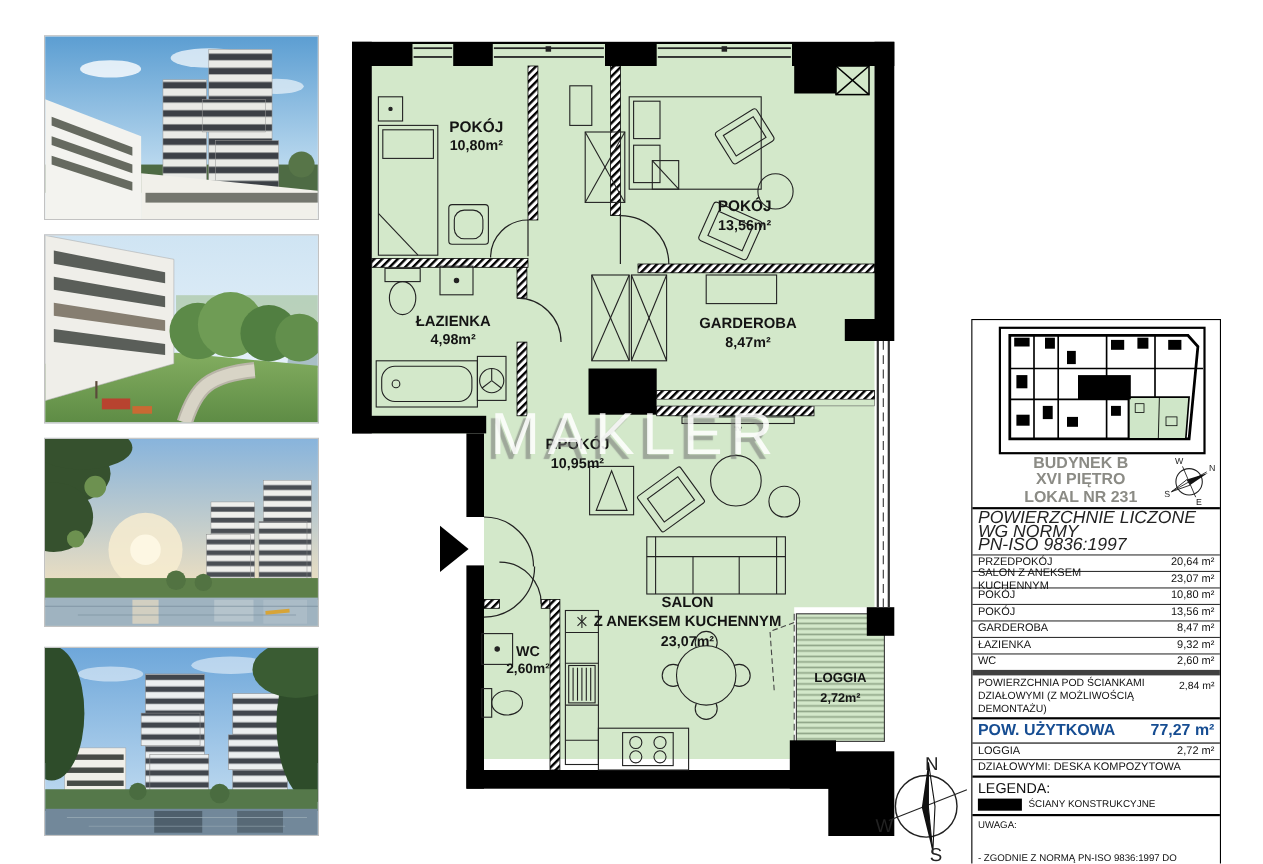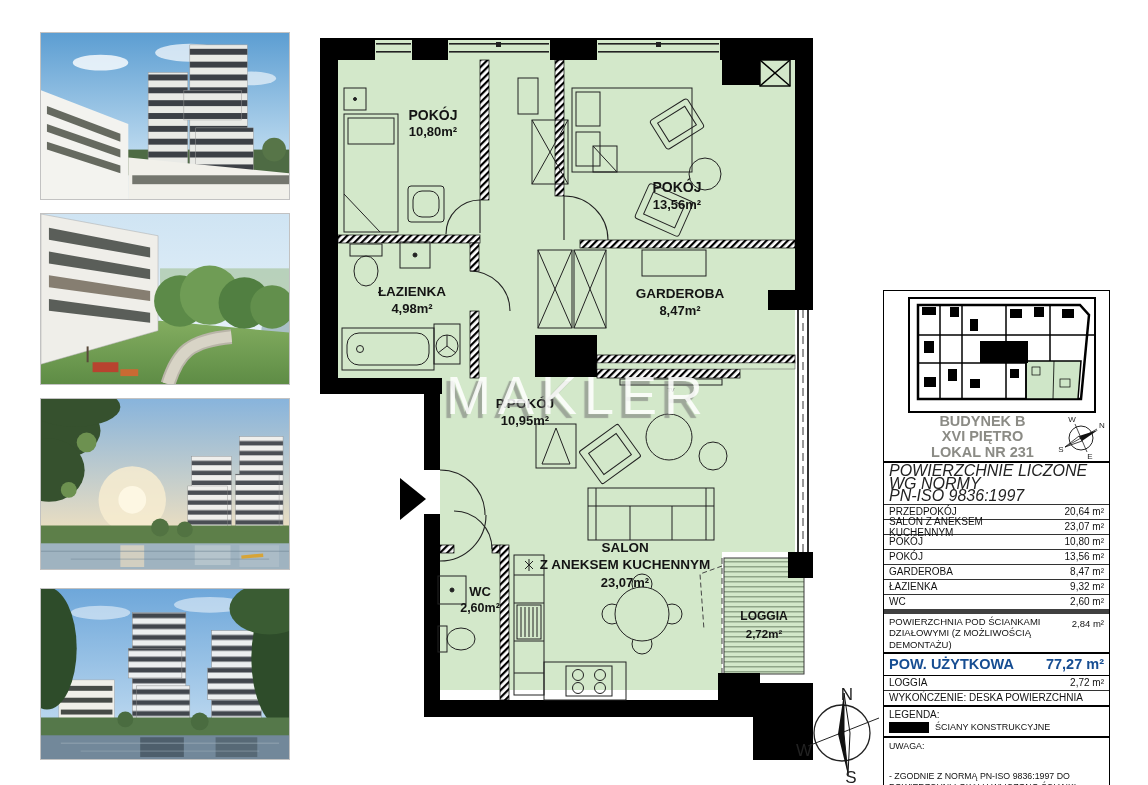--- a/index.html
+++ b/index.html
@@ -34,21 +34,21 @@
   .t-row{display:flex;justify-content:space-between;align-items:center;padding:0 5px;border-top:1px solid #333;
     height:14px;font-size:10px;color:#111;gap:24px;}
   .t-row .val{white-space:nowrap;}
   .t-part{display:flex;border-top:5px solid #404040;padding:2px 5px 1px;font-size:9.5px;line-height:11.8px;color:#111;}
   .t-part .lbl{width:152px;}
   .t-part .val{margin-left:auto;padding-top:2px;white-space:nowrap;}
   .t-total{display:flex;justify-content:space-between;align-items:center;border-top:2px solid #000;border-bottom:1px solid #000;
     height:21px;padding:0 5px;color:#164d92;font-weight:bold;font-size:14.5px;}
   .t-row.no-top{border-top:none;}
   .legend{border-top:2px solid #000;padding:2px 5px 3px;}
-  .legend-title{font-size:10px;color:#111;}
+  .legend-title{font-size:13px;color:#111;}
   .leg-item{display:flex;gap:6px;margin-top:2px;font-size:9px;line-height:10.5px;align-items:center;color:#111;}
   .sw-hatch{width:40px;height:14px;border:1px solid #000;box-sizing:border-box;flex:0 0 auto;
     background:repeating-linear-gradient(45deg,#ffffff 0 2px,#000000 2px 4px);}
   .sw-solid{width:40px;height:11px;background:#000;flex:0 0 auto;}
   .uwaga{border-top:2px solid #000;padding:3px 5px;font-size:8.8px;line-height:11.2px;color:#111;}
   .uwaga-title{margin-bottom:3px;}
   .uwaga .note{margin-top:19px;}
 
   text{font-family:"Liberation Sans",sans-serif;}
 </style>
@@ -529,21 +529,21 @@
     <span>POW. UŻYTKOWA</span>
     <span class="val">77,27 m²</span>
   </div>
 
   <div class="t-row no-top">
     <span>LOGGIA</span>
       <span class="val">2,72 m²</span>
   </div>
 
   <div class="t-row">
-    <span>WYKOŃCZENIE: DESKA POWIERZCHNIA</span>
+    <span>DZIAŁOWYMI: DESKA KOMPOZYTOWA</span>
   </div>
 
   <div class="legend">
     <div class="legend-title">LEGENDA:</div>
     <div class="leg-item">
       <span class="sw-solid"></span>
       <span>ŚCIANY KONSTRUKCYJNE</span>
     </div>
   </div>
 

